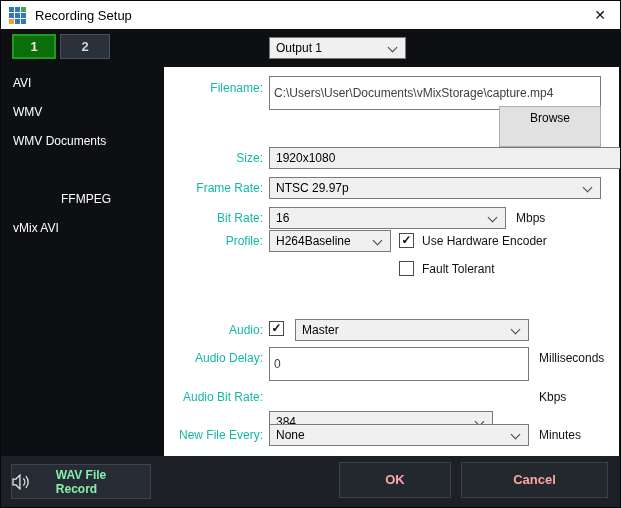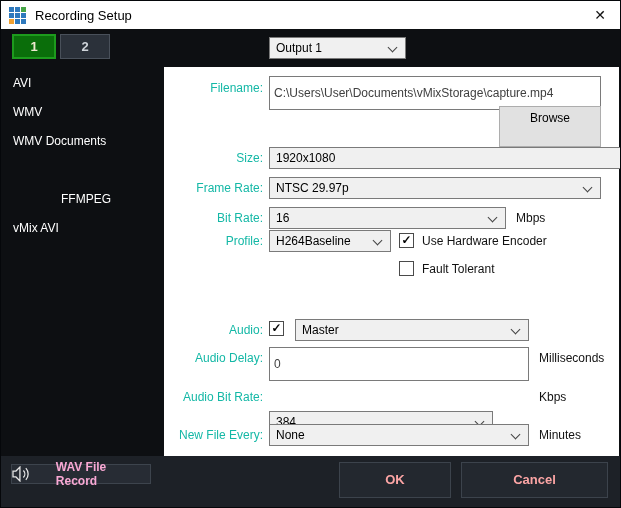--- a/index.html
+++ b/index.html
@@ -36,22 +36,22 @@
   .select{position:absolute;background:#f0f0f0;border:1px solid #7a7a7a;font-size:12px;
     line-height:20px;height:22px;padding:0 22px 0 6px;box-sizing:border-box;color:#000;cursor:pointer;}
   .chev{position:absolute;right:9px;top:6px;width:6px;height:6px;
     border-right:1px solid #444;border-bottom:1px solid #444;transform:rotate(45deg);}
   .unit{position:absolute;font-size:12px;color:#111;}
   .cb{position:absolute;width:15px;height:15px;background:#fff;border:1px solid #4a4a4a;
     box-sizing:border-box;font-size:12px;line-height:13px;text-align:center;color:#000;font-weight:bold;cursor:pointer;}
   .cb-label{position:absolute;font-size:12px;color:#111;}
   
   .footer{position:absolute;left:0;top:455px;width:100%;height:53px;background:#1d2127;}
-  .wav-btn{position:absolute;left:10px;top:463px;width:140px;height:20px;background:#272c34;
-    border:1px solid #3d444d;color:#f9a8d4;font-weight:bold;font-size:12px;
+  .wav-btn{position:absolute;left:10px;top:463px;width:140px;height:35px;background:#272c34;
+    border:1px solid #3d444d;color:#86efac;font-weight:bold;font-size:12px;
     display:flex;align-items:center;justify-content:center;gap:24px;box-sizing:border-box;cursor:pointer;}
   .dlg-btn{position:absolute;top:461px;height:36px;background:#23282f;border:1px solid #3c434c;
     color:#fca5a5;font-weight:bold;font-size:13px;text-align:center;line-height:33px;box-sizing:border-box;cursor:pointer;}
   .ok-btn{left:338px;width:112px;}
   .cancel-btn{left:460px;width:147px;}
 </style>
 </head>
 <body>
 
 <div class="window">

